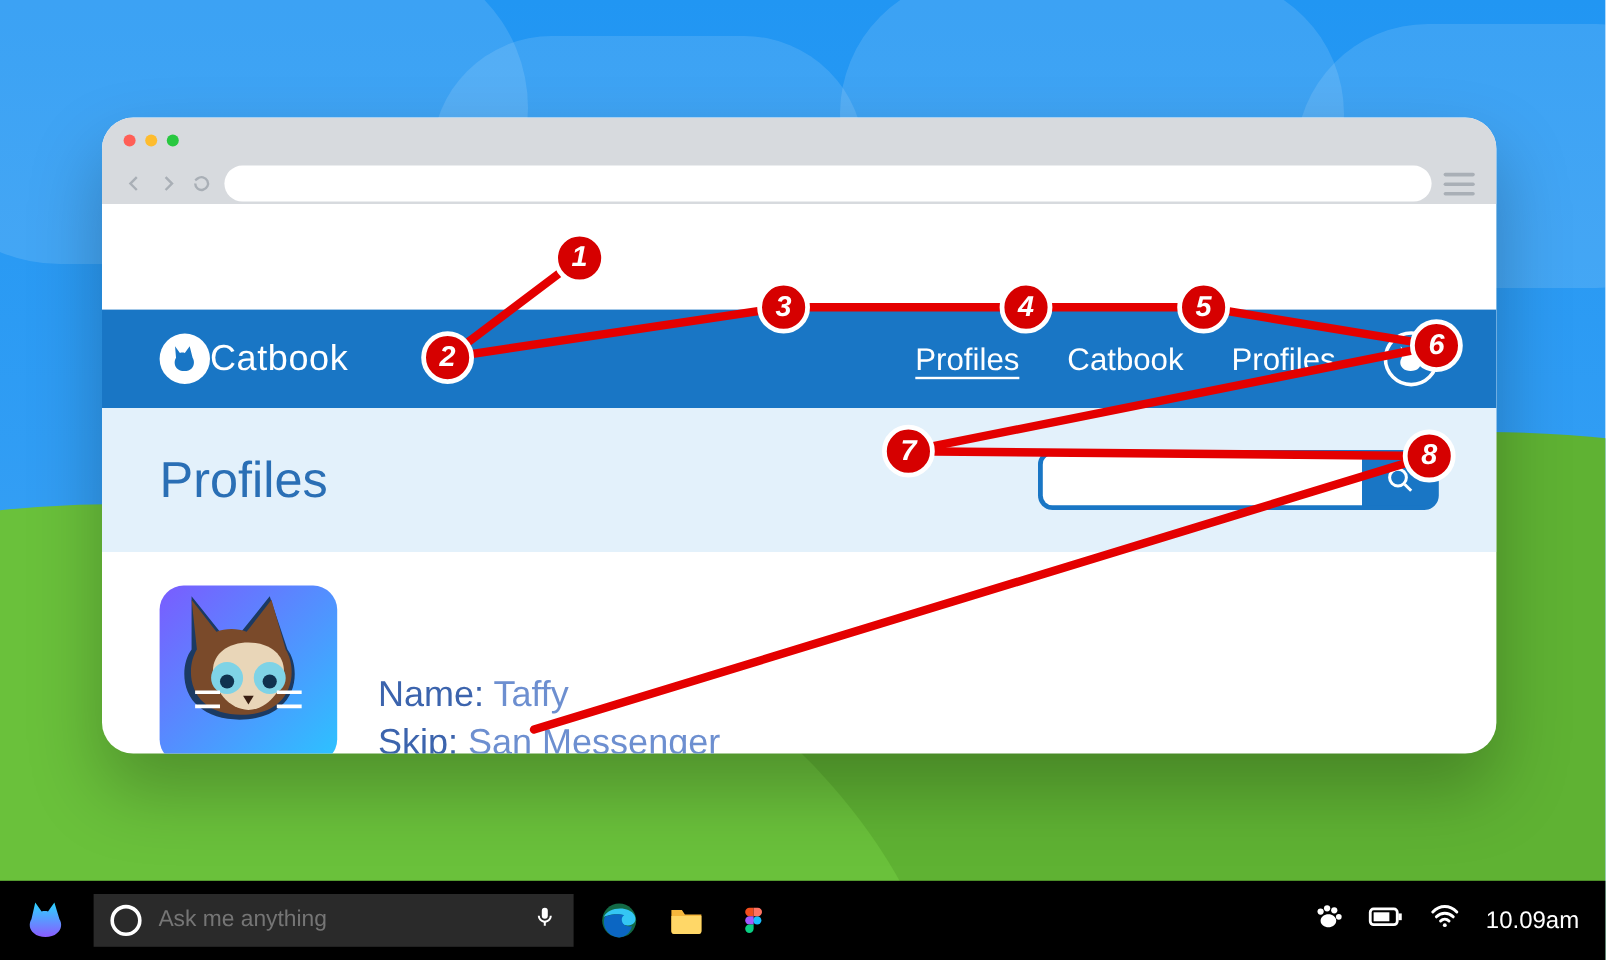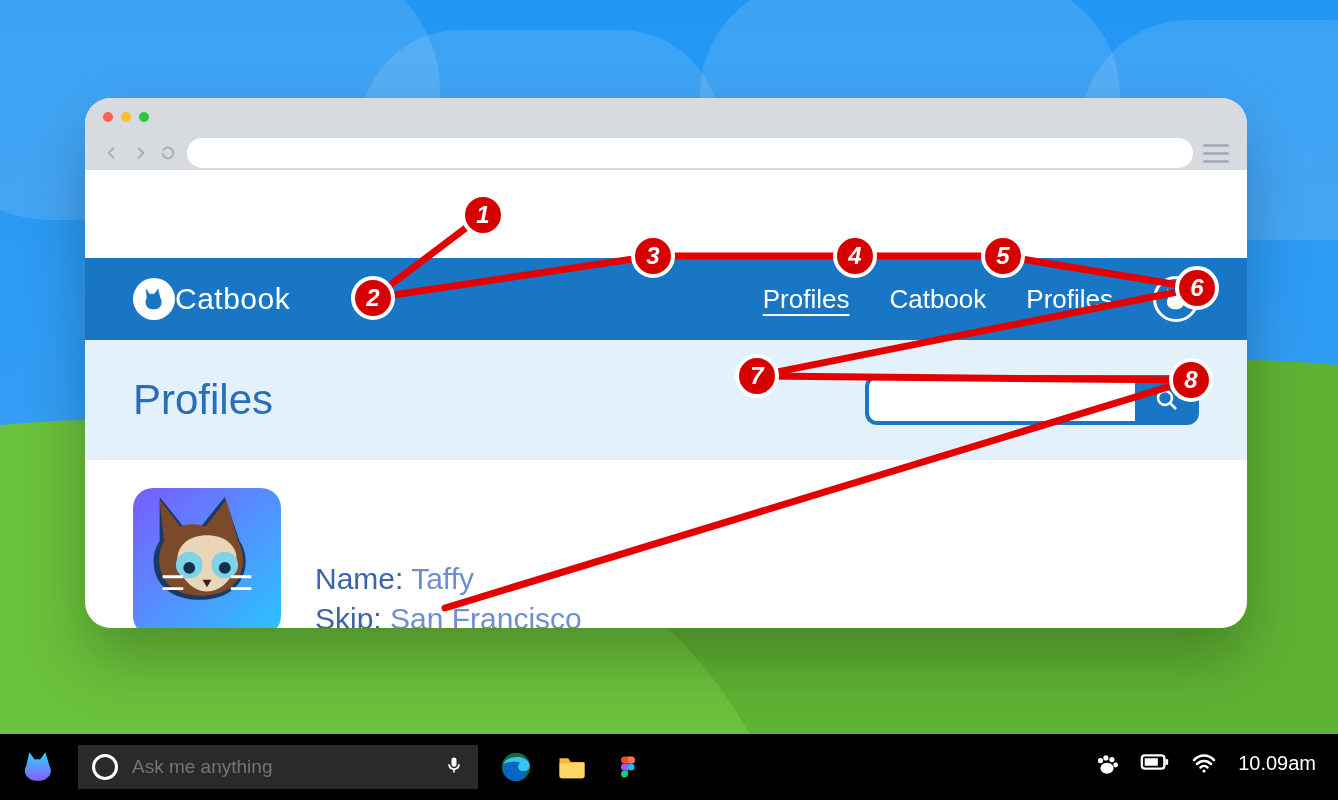--- a/index.html
+++ b/index.html
@@ -113,21 +113,21 @@
   .cortana {
     display:flex; align-items:center; background:#2a2a2a; height:44px; width:400px;
     padding:0 14px; gap:14px; color:#ddd; font-size:19px;
   }
   .cortana .ring { width:26px; height:26px; border:3px solid #fff; border-radius:50%; }
   .cortana input {
     flex:1; background:transparent; border:none; color:#d946ef; font-size:19px; outline:none;
   }
   .tb-icon { width:36px; height:36px; display:flex; align-items:center; justify-content:center; }
   .tb-spacer { flex:1; }
-  .tb-right { display:flex; align-items:flex-start; gap:20px; font-size:20px; }
+  .tb-right { display:flex; align-items:center; gap:20px; font-size:20px; }
 
   
   .cat-sil { width:26px; height:26px; }
 </style>
 </head>
 <body>
 
 <div class="wallpaper">
   <div class="cloud" style="left:-80px; top:-40px; width:520px; height:260px;"></div>
   <div class="cloud" style="left:360px; top:30px; width:360px; height:200px;"></div>
@@ -220,21 +220,21 @@
         <path stroke="#fff" stroke-width="2" fill="none" d="M20 60h14M20 68h14M66 60h14M66 68h14"></path>
       </svg>
     </div>
     <div>
       <div class="line">
         <span class="lbl">Name:</span>
         <span class="val">Taffy</span>
       </div>
       <div class="line">
         <span class="lbl">Skip:</span>
-        <span class="val">San Francisco</span>
+        <span class="val">San Messenger</span>
       </div>
     </div>
   </div>
 </div>
 
 <div class="overlay">
   <svg viewBox="0 0 1162 530">
     <g stroke="#e40000" stroke-width="7" fill="none" stroke-linecap="round">
       <line x1="398" y1="117" x2="288" y2="200"></line>
       <line x1="288" y1="200" x2="568" y2="158"></line>

